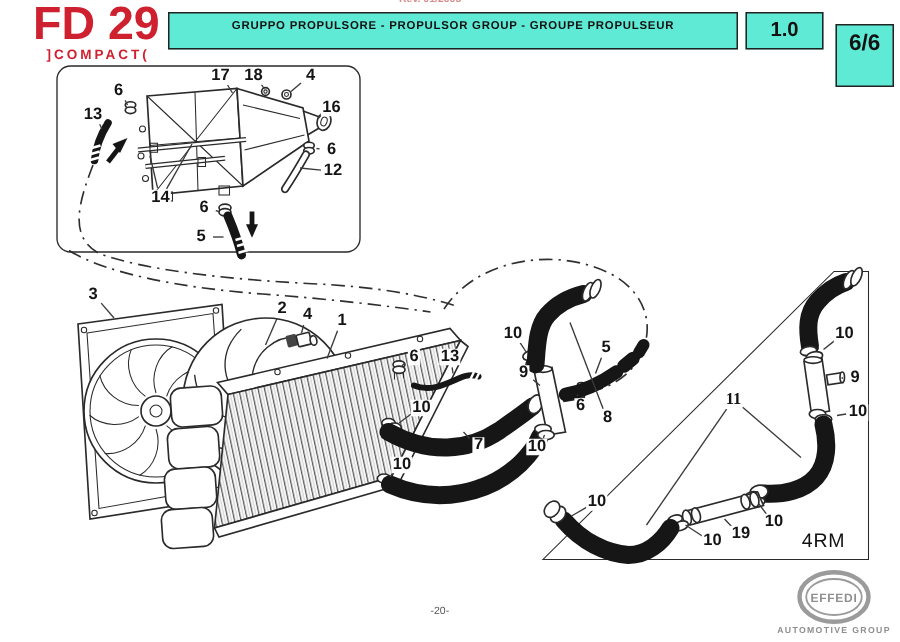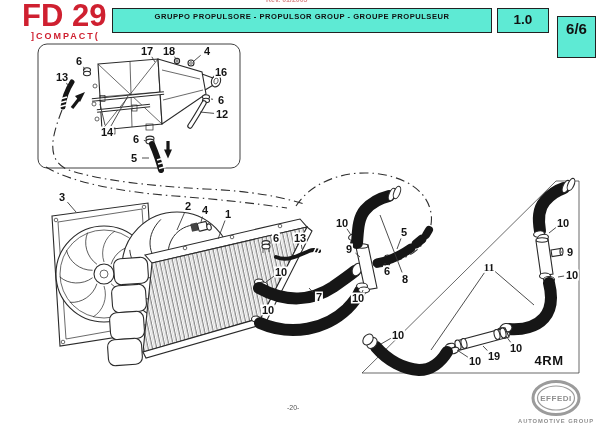--- a/index.html
+++ b/index.html
@@ -15,21 +15,21 @@
   .tb-line{font-size:7.6px;font-weight:bold;letter-spacing:0.5px;line-height:10.2px;color:#111;white-space:nowrap}
   .sec-box{left:497px;top:8px;width:52px;height:25px;text-align:center;
            font-size:13.5px;font-weight:bold;line-height:22px;color:#111}
   .sheet-box{left:557px;top:16px;width:39px;height:42px;text-align:center;
            font-size:15px;font-weight:bold;line-height:23px;color:#111}
   
   .art,.leads{left:0;top:0;width:600px;height:428px}
   .leads line{stroke:#3a3a3a;stroke-width:0.9}
   .co{position:absolute;transform:translate(-50%,-50%);font-size:11px;font-weight:bold;
       line-height:11px;color:#141414;background:#fff;padding:0 1px;white-space:nowrap}
-  .variant{left:549px;top:360px;transform:translate(-50%,-50%);font-size:13px;font-weight:700;
+  .variant{left:549px;top:360px;transform:translate(-50%,-50%);font-size:13px;font-weight:400;
       letter-spacing:0.5px;color:#111}
   
   .prop{left:26px;top:394px;font-size:10.5px;font-weight:bold;letter-spacing:0.2px;color:#111}
   .pagenum{left:287px;top:404px;font-size:7px;color:#555}
   .autogroup{left:514px;top:418px;width:84px;text-align:center;font-size:5.8px;font-weight:bold;
       color:#8f8f8f;letter-spacing:0.9px;white-space:nowrap}
   
   .ln{stroke:#2a2a2a;stroke-width:1.1}
   .lnt{stroke:#2a2a2a;stroke-width:0.7;fill:none}
   .lnm{stroke:#2a2a2a;stroke-width:0.9;fill:none}

